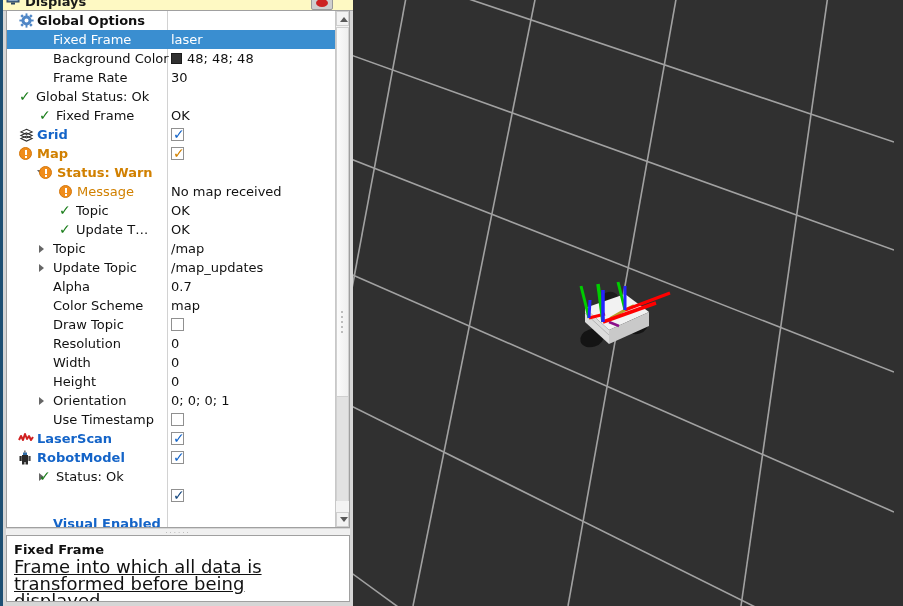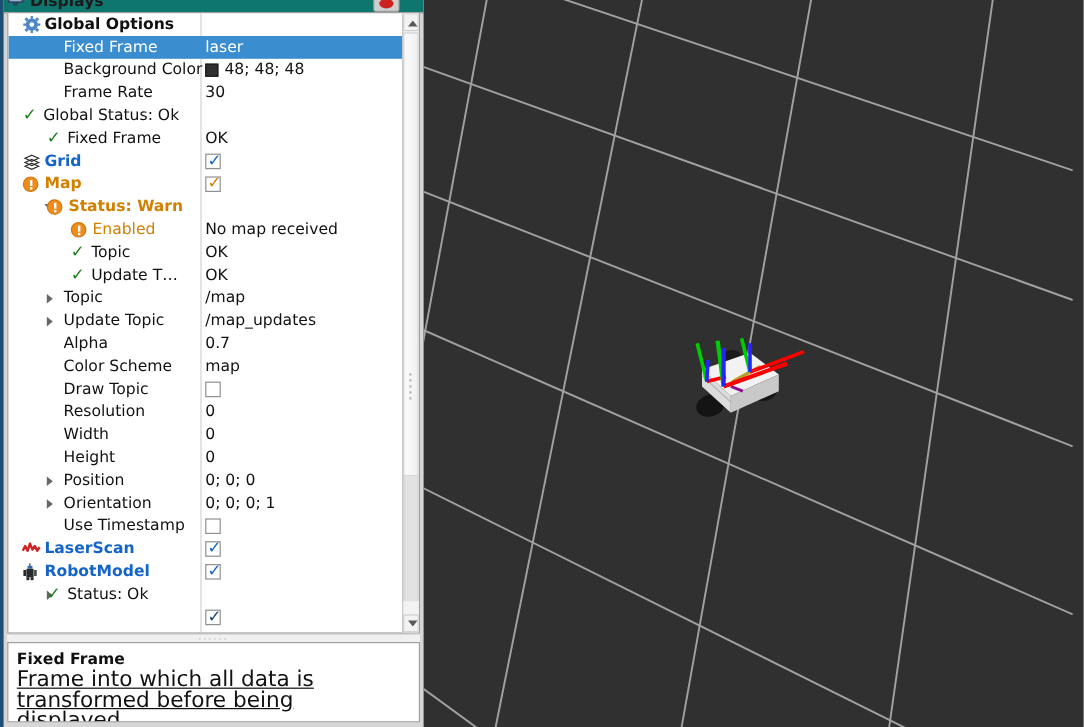--- a/index.html
+++ b/index.html
@@ -40,21 +40,21 @@
     left: 0; top: 0;
     width: 3px; height: 606px;
     background: #1d4f73;
   }
 
   
   .dock-titlebar {
     position: absolute;
     left: 3px; top: 0;
     width: 350px; height: 10px;
-    background: #0f766e;
+    background: #fef9c3;
     border-bottom: 1px solid #a8a8a8;
     overflow: hidden;
   }
   .dock-title-text {
     position: absolute;
     left: 22px; top: -6px;
     font-weight: bold;
     font-size: 13px;
     color: #1a1a1a;
     white-space: nowrap;
@@ -460,21 +460,21 @@
             </span>
           </div>
           <div class="row">
             <span class="expander open" style="left: 30px;"></span>
             <span class="warn-ico" style="left: 32px;"></span>
             <span class="name orange" style="left: 50px;">Status: Warn</span>
             <span class="value"></span>
           </div>
           <div class="row">
             <span class="warn-ico" style="left: 52px;"></span>
-            <span class="name orange-plain" style="left: 70px;">Enabled</span>
+            <span class="name orange-plain" style="left: 70px;">Message</span>
             <span class="value" style="color: rgb(17, 17, 17);">No map received</span>
           </div>
           <div class="row">
             <span class="check-mark" style="left: 52px;">✓</span>
             <span class="name" style="left: 69px;">Topic</span>
             <span class="value">OK</span>
           </div>
           <div class="row">
             <span class="check-mark" style="left: 52px;">✓</span>
             <span class="name" style="left: 69px;">Update T…</span>
@@ -506,25 +506,20 @@
             <span class="name" style="left: 46px; text-align: center;">Resolution</span>
             <span class="value">0</span>
           </div>
           <div class="row">
             <span class="name" style="left: 46px;">Width</span>
             <span class="value">0</span>
           </div>
           <div class="row">
             <span class="name" style="left: 46px;">Height</span>
             <span class="value">0</span>
-          </div>
-          <div class="row">
-            <span class="expander closed" style="left: 30px;"></span>
-            <span class="name" style="left: 46px;">Position</span>
-            <span class="value">0; 0; 0</span>
           </div>
           <div class="row">
             <span class="expander closed" style="left: 30px;"></span>
             <span class="name" style="left: 46px;">Orientation</span>
             <span class="value">0; 0; 0; 1</span>
           </div>
           <div class="row">
             <span class="name" style="left: 46px;">Use Timestamp</span>
             <span class="cb"></span>
           </div>

